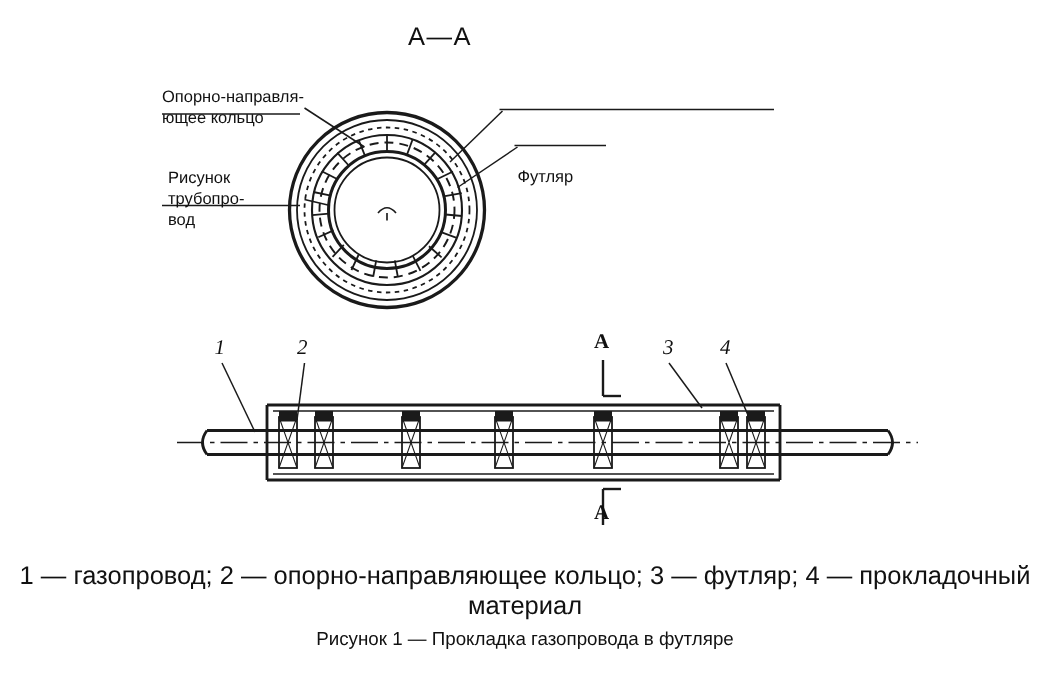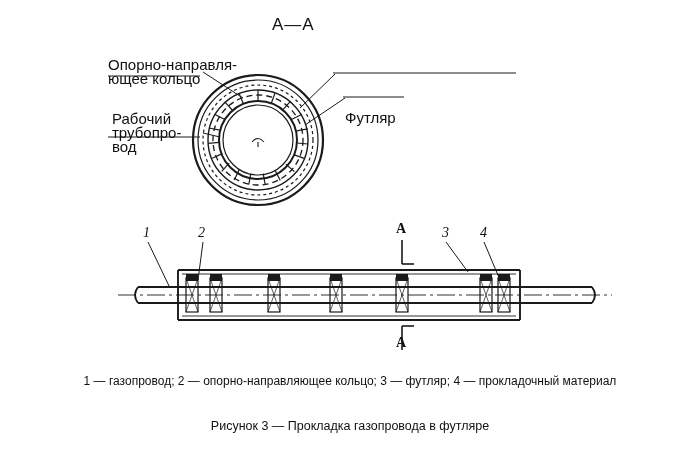--- a/index.html
+++ b/index.html
@@ -22,21 +22,21 @@
     height: 461px;
   }
   .svg-layer {
     position: absolute;
     left: 0; top: 0;
     width: 700px;
     height: 461px;
   }
   .lbl {
     position: absolute;
-    font-size: 15px;
+    font-size: 11px;
     line-height: 14px;
     color: #111111;
     white-space: pre;
   }
   .lbl-section {
     font-size: 17px;
     letter-spacing: 1px;
     font-weight: 400;
   }
   .lbl-num {
@@ -52,21 +52,21 @@
   .caption {
     position: absolute;
     left: 0;
     width: 700px;
     text-align: center;
     font-size: 12.5px;
     color: #111111;
   }
   .caption-legend {
     top: 374px;
-    font-size: 12px;
+    font-size: 17px;
   }
   .caption-title {
     top: 419px;
     font-size: 12.5px;
   }
 </style>
 </head>
 <body>
 
 <div id="figure-root">
@@ -198,32 +198,32 @@
         </g>
       </g>
     </g>
   </svg>
 
   <div class="lbl lbl-section" style="left:272px; top:18px;">А—А</div>
 
   <div class="lbl" style="left:108px; top:58px;">Опорно-направля-
 ющее кольцо</div>
 
-  <div class="lbl" style="left:112px; top:112px;">Рабочий
+  <div class="lbl" style="left:112px; top:112px;">Рисунок
 трубопро-
 вод</div>
 
 
   <div class="lbl" style="left:345px; top:81px;margin-top:30px;">Футляр</div>
 
   <div class="lbl lbl-num" style="left:143px; top:226px;">1</div>
   <div class="lbl lbl-num" style="left:198px; top:226px;">2</div>
   <div class="lbl lbl-num" style="left:442px; top:226px;">3</div>
   <div class="lbl lbl-num" style="left:480px; top:226px;">4</div>
 
   <div class="lbl lbl-sec-mark" style="left:396px; top:222px;">А</div>
   <div class="lbl lbl-sec-mark" style="left:396px; top:336px;">А</div>
 
   <div class="caption caption-legend">1 — газопровод; 2 — опорно-направляющее кольцо; 3 — футляр; 4 — прокладочный материал</div>
 
-  <div class="caption caption-title">Рисунок 3 — Прокладка газопровода в футляре</div>
+  <div class="caption caption-title">Рисунок 1 — Прокладка газопровода в футляре</div>
 
 </div>
 
 </body></html>

